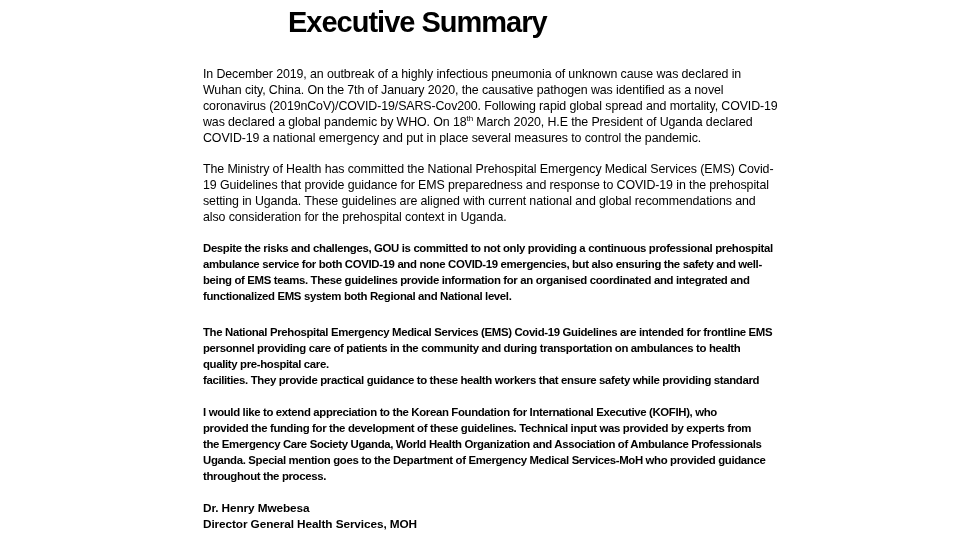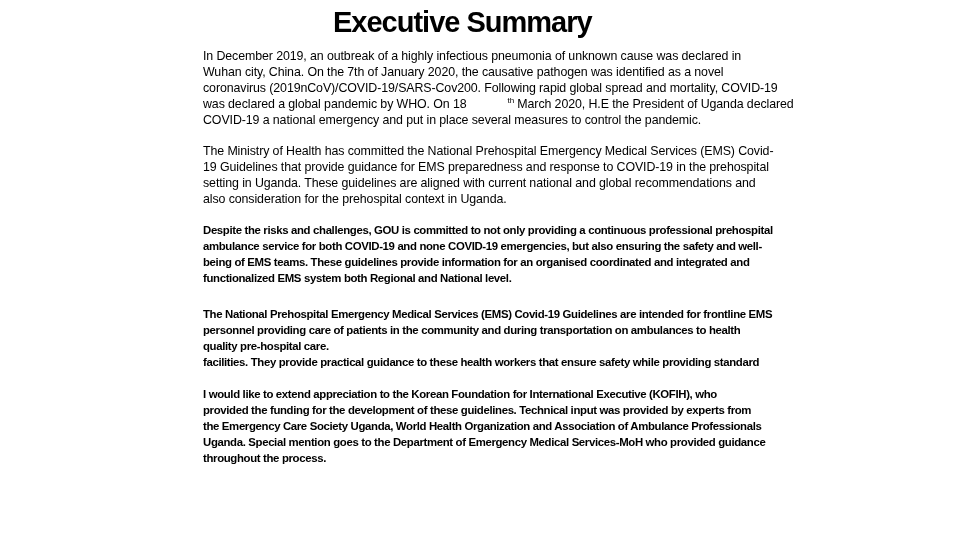--- a/index.html
+++ b/index.html
@@ -17,26 +17,25 @@
     }
     .title {
       position: absolute;
       left: 288px;
       top: 4px;
       font-size: 29px;
       font-weight: bold;
       letter-spacing: -1px;
       line-height: 36px;
       white-space: nowrap;
-      margin-left: 45px;
     }
     .content {
       position: absolute;
       left: 203px;
-      top: 48px;
+      top: 66px;
       width: 640px;
     }
     .para {
       font-size: 12.4px;
       line-height: 16px;
       margin: 0;
     }
     .para.light {
       letter-spacing: -0.1px;
     }
@@ -44,21 +43,21 @@
       font-weight: bold;
       font-size: 11.4px;
       letter-spacing: -0.35px;
     }
     .p1 { margin-bottom: 15px; }
     .p2 { margin-bottom: 15px; }
     .p3 { margin-bottom: 20px; }
     .p4 { margin-bottom: 16px; }
     .p5 { margin-bottom: 16px; }
     .line { display: block; white-space: nowrap; }
-    sup { font-size: 8px; line-height: 0; vertical-align: super; padding-left: 41px; }
+    sup { font-size: 8px; line-height: 0; vertical-align: super; }
     .signature .line { font-weight: bold; font-size: 11.8px; letter-spacing: -0.1px; line-height: 16px; }
   </style>
 </head>
 <body>
 
 <div class="title">Executive Summary</div>
 
 <div class="content">
 
   <p class="para light p1">
@@ -91,14 +90,18 @@
   </p>
 
   <p class="para bold p5">
     <span class="line">I would like to extend appreciation to the Korean Foundation for International Executive (KOFIH), who</span>
     <span class="line">provided the funding for the development of these guidelines. Technical input was provided by experts from</span>
     <span class="line">the Emergency Care Society Uganda, World Health Organization and Association of Ambulance Professionals</span>
     <span class="line">Uganda.  Special mention goes to the Department of Emergency Medical Services-MoH who provided guidance</span>
     <span class="line">throughout the process.</span>
   </p>
 
+  <div class="signature">
+    <span class="line">Dr. Henry Mwebesa</span>
+    <span class="line">Director General Health Services, MOH</span>
+  </div>
 
 </div>
 
 </body></html>

